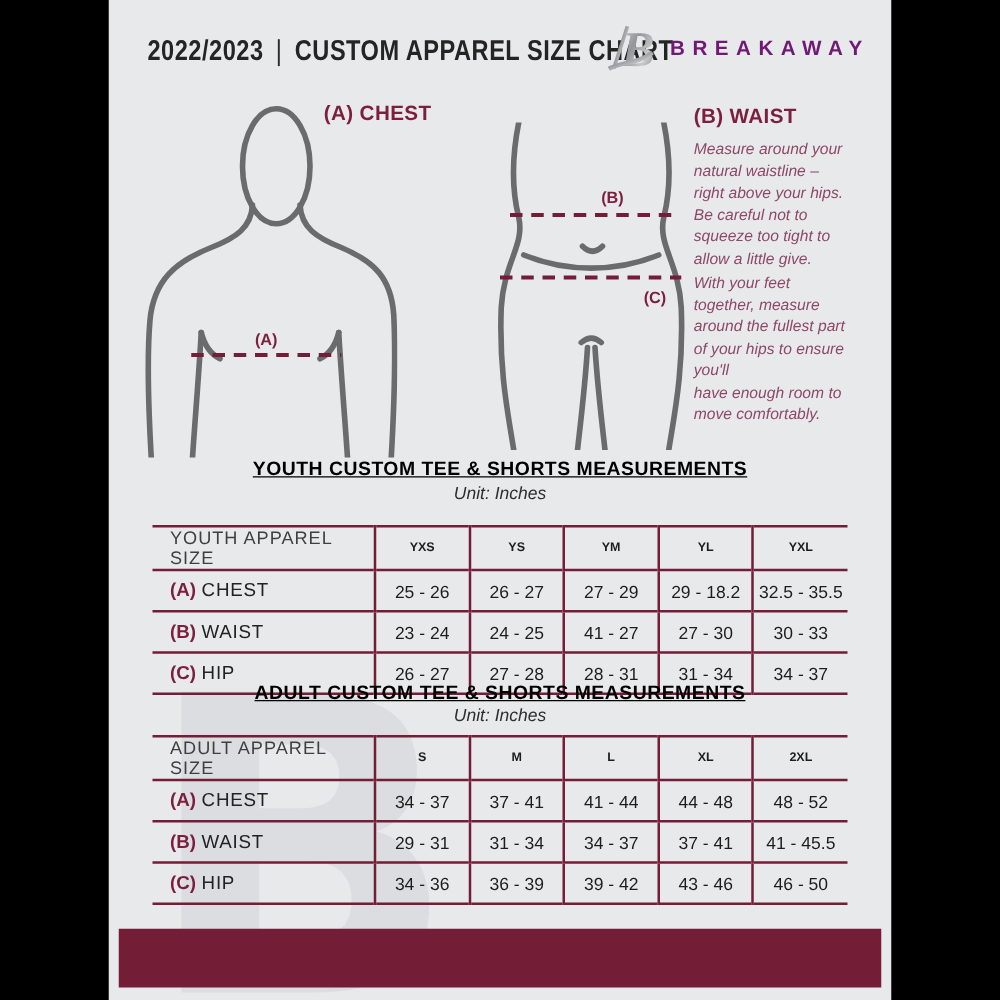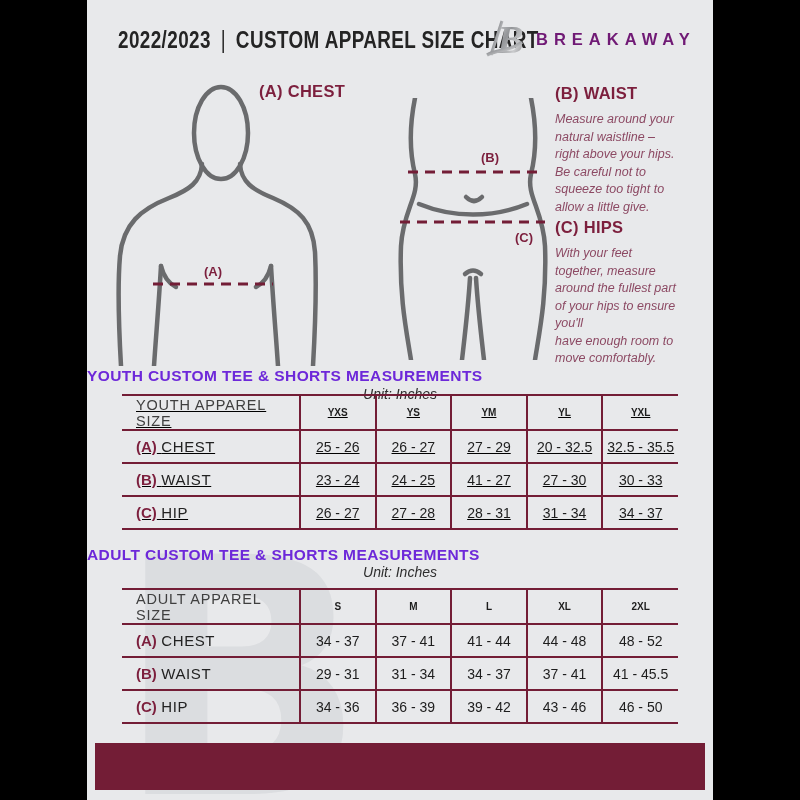--- a/index.html
+++ b/index.html
@@ -51,36 +51,36 @@
   }
   .instr p{
     margin:0;font-style:italic;font-size:12.5px;line-height:1.4;
     color:var(--maroon-body,#8c4963);white-space:pre-line;
   }
   .instr-a{left:172px;top:82px;width:165px;}
   .instr-b{left:468px;top:84px;width:150px;}
   .instr-c{left:468px;top:218px;width:160px;}
   
   .tbl-title{
-    position:absolute;left:0;width:100%;text-align:left;z-index:2;
-    font-weight:700;font-size:15.5px;letter-spacing:.4px;color:#6d28d9;
+    position:absolute;left:0;width:100%;text-align:center;z-index:2;
+    font-weight:700;font-size:15.5px;letter-spacing:.4px;color:#000000;text-decoration:underline;
   }
   .tbl-unit{
     position:absolute;left:0;width:100%;text-align:center;z-index:2;
     font-style:italic;font-size:14px;color:#2e2e2e;
   }
   .yt-title{top:367px;} .yt-unit{top:386px;}
   .ad-title{top:546px;} .ad-unit{top:564px;}
   
   table.size-table{
     position:absolute;left:35px;width:556px;z-index:2;
     border-collapse:collapse;table-layout:fixed;
     font-family:"Liberation Sans",sans-serif;
   }
-  .yt-table{top:394px;text-decoration:underline;} .ad-table{top:588px;}
+  .yt-table{top:420px;} .ad-table{top:588px;}
   .size-table tr{border-top:2px solid var(--maroon,#731d36);border-bottom:2px solid var(--maroon,#731d36);}
   .size-table td + td{border-left:2px solid var(--maroon,#731d36);}
   .size-table td{padding:0;text-align:center;vertical-align:middle;}
   .size-table tr.hrow td{height:33px;}
   .size-table tr.drow td{height:31px;}
   .size-table col.c0{width:32%;}
   .cell-left{text-align:left !important;padding-left:14px !important;}
   .hdr-label{font-size:14.5px;letter-spacing:.8px;color:#3f3f3f;}
   .size-code{font-weight:700;font-size:10px;color:#1d1d1d;}
   .row-prefix{font-weight:700;color:var(--maroon-heading,#7c1f3d);font-size:15px;}
@@ -155,21 +155,20 @@
   <div class="instr instr-b">
     <h3>(B) WAIST</h3>
     <p>Measure around your
 natural waistline –
 right above your hips.
 Be careful not to
 squeeze too tight to
 allow a little give.</p>
   </div>
   <div class="instr instr-c">
-    <h3>(C) HIPS</h3>
     <p>With your feet
 together, measure
 around the fullest part
 of your hips to ensure
 you'll
 have enough room to
 move comfortably.</p>
   </div>
 
   <div class="tbl-title yt-title">YOUTH CUSTOM TEE &amp; SHORTS MEASUREMENTS</div>
@@ -194,21 +193,21 @@
       <td class="size-code">YXL</td>
     </tr>
     <tr class="drow">
       <td class="cell-left">
         <span class="row-prefix">(A)</span>
         <span class="row-name">CHEST</span>
       </td>
       <td class="val">25 - 26</td>
       <td class="val">26 - 27</td>
       <td class="val">27 - 29</td>
-      <td class="val">20 - 32.5</td>
+      <td class="val">29 - 18.2</td>
       <td class="val">32.5 - 35.5</td>
     </tr>
     <tr class="drow">
       <td class="cell-left">
         <span class="row-prefix">(B)</span>
         <span class="row-name">WAIST</span>
       </td>
       <td class="val">23 - 24</td>
       <td class="val">24 - 25</td>
       <td class="val">41 - 27</td>

